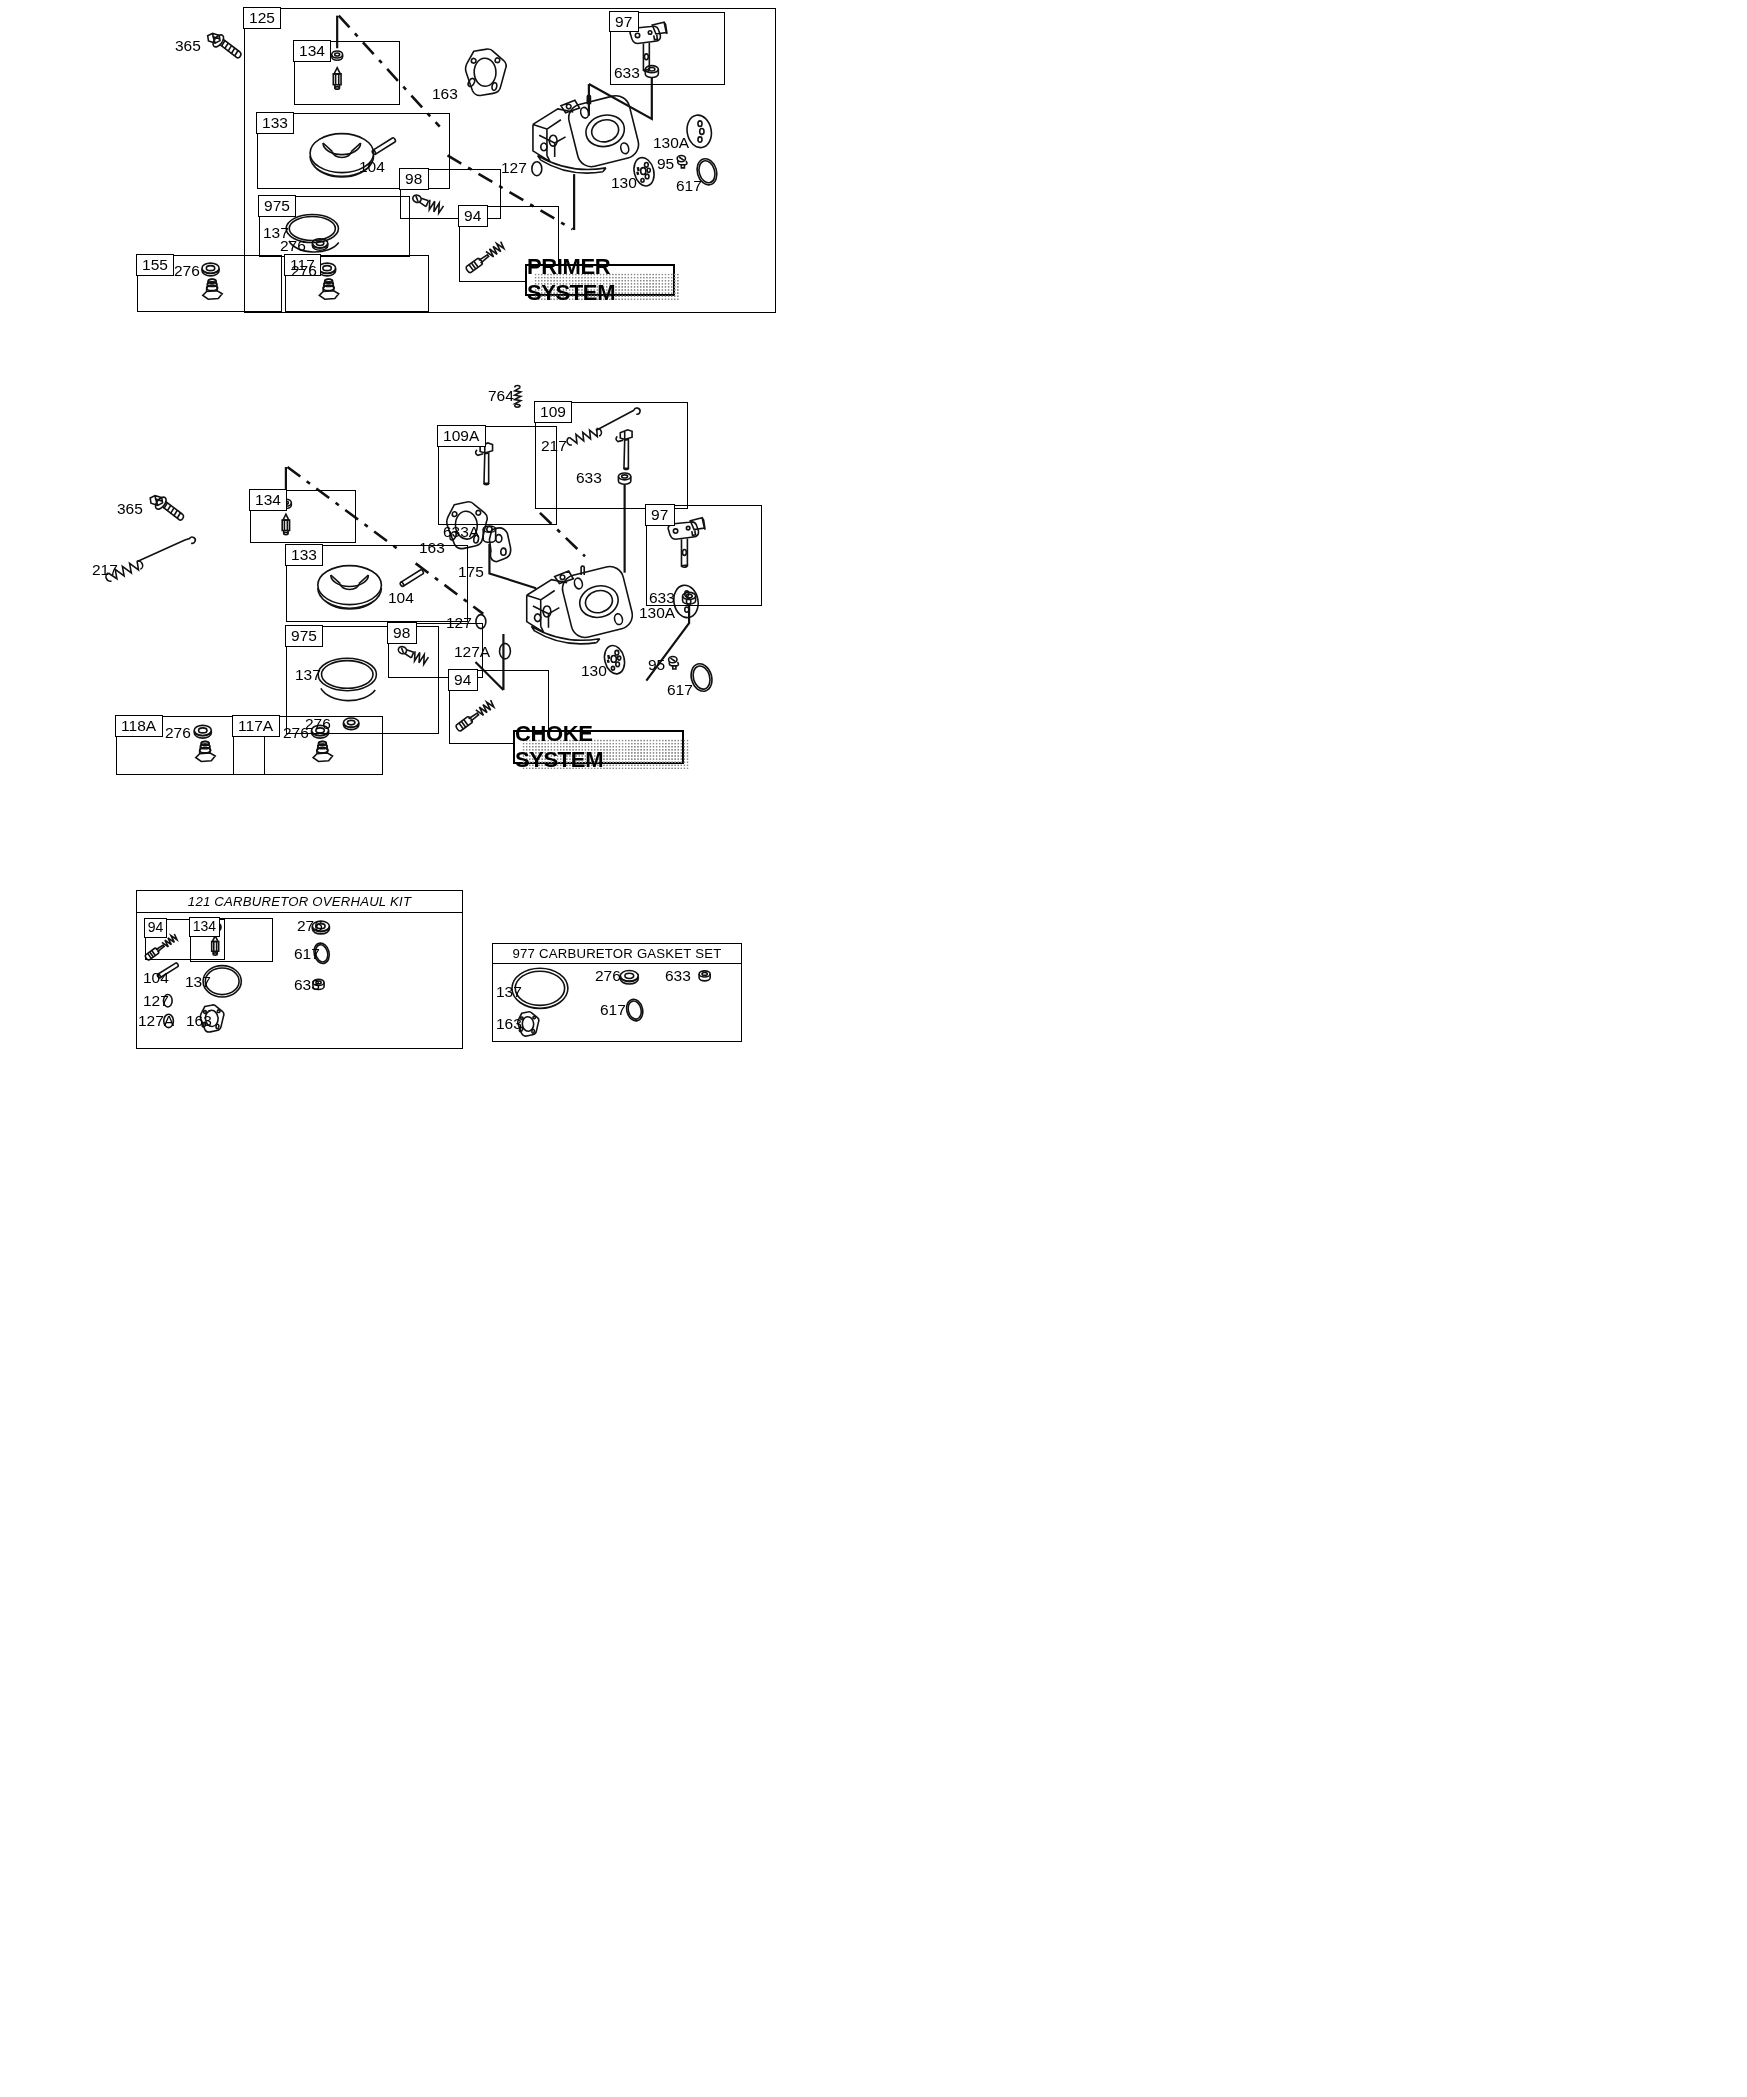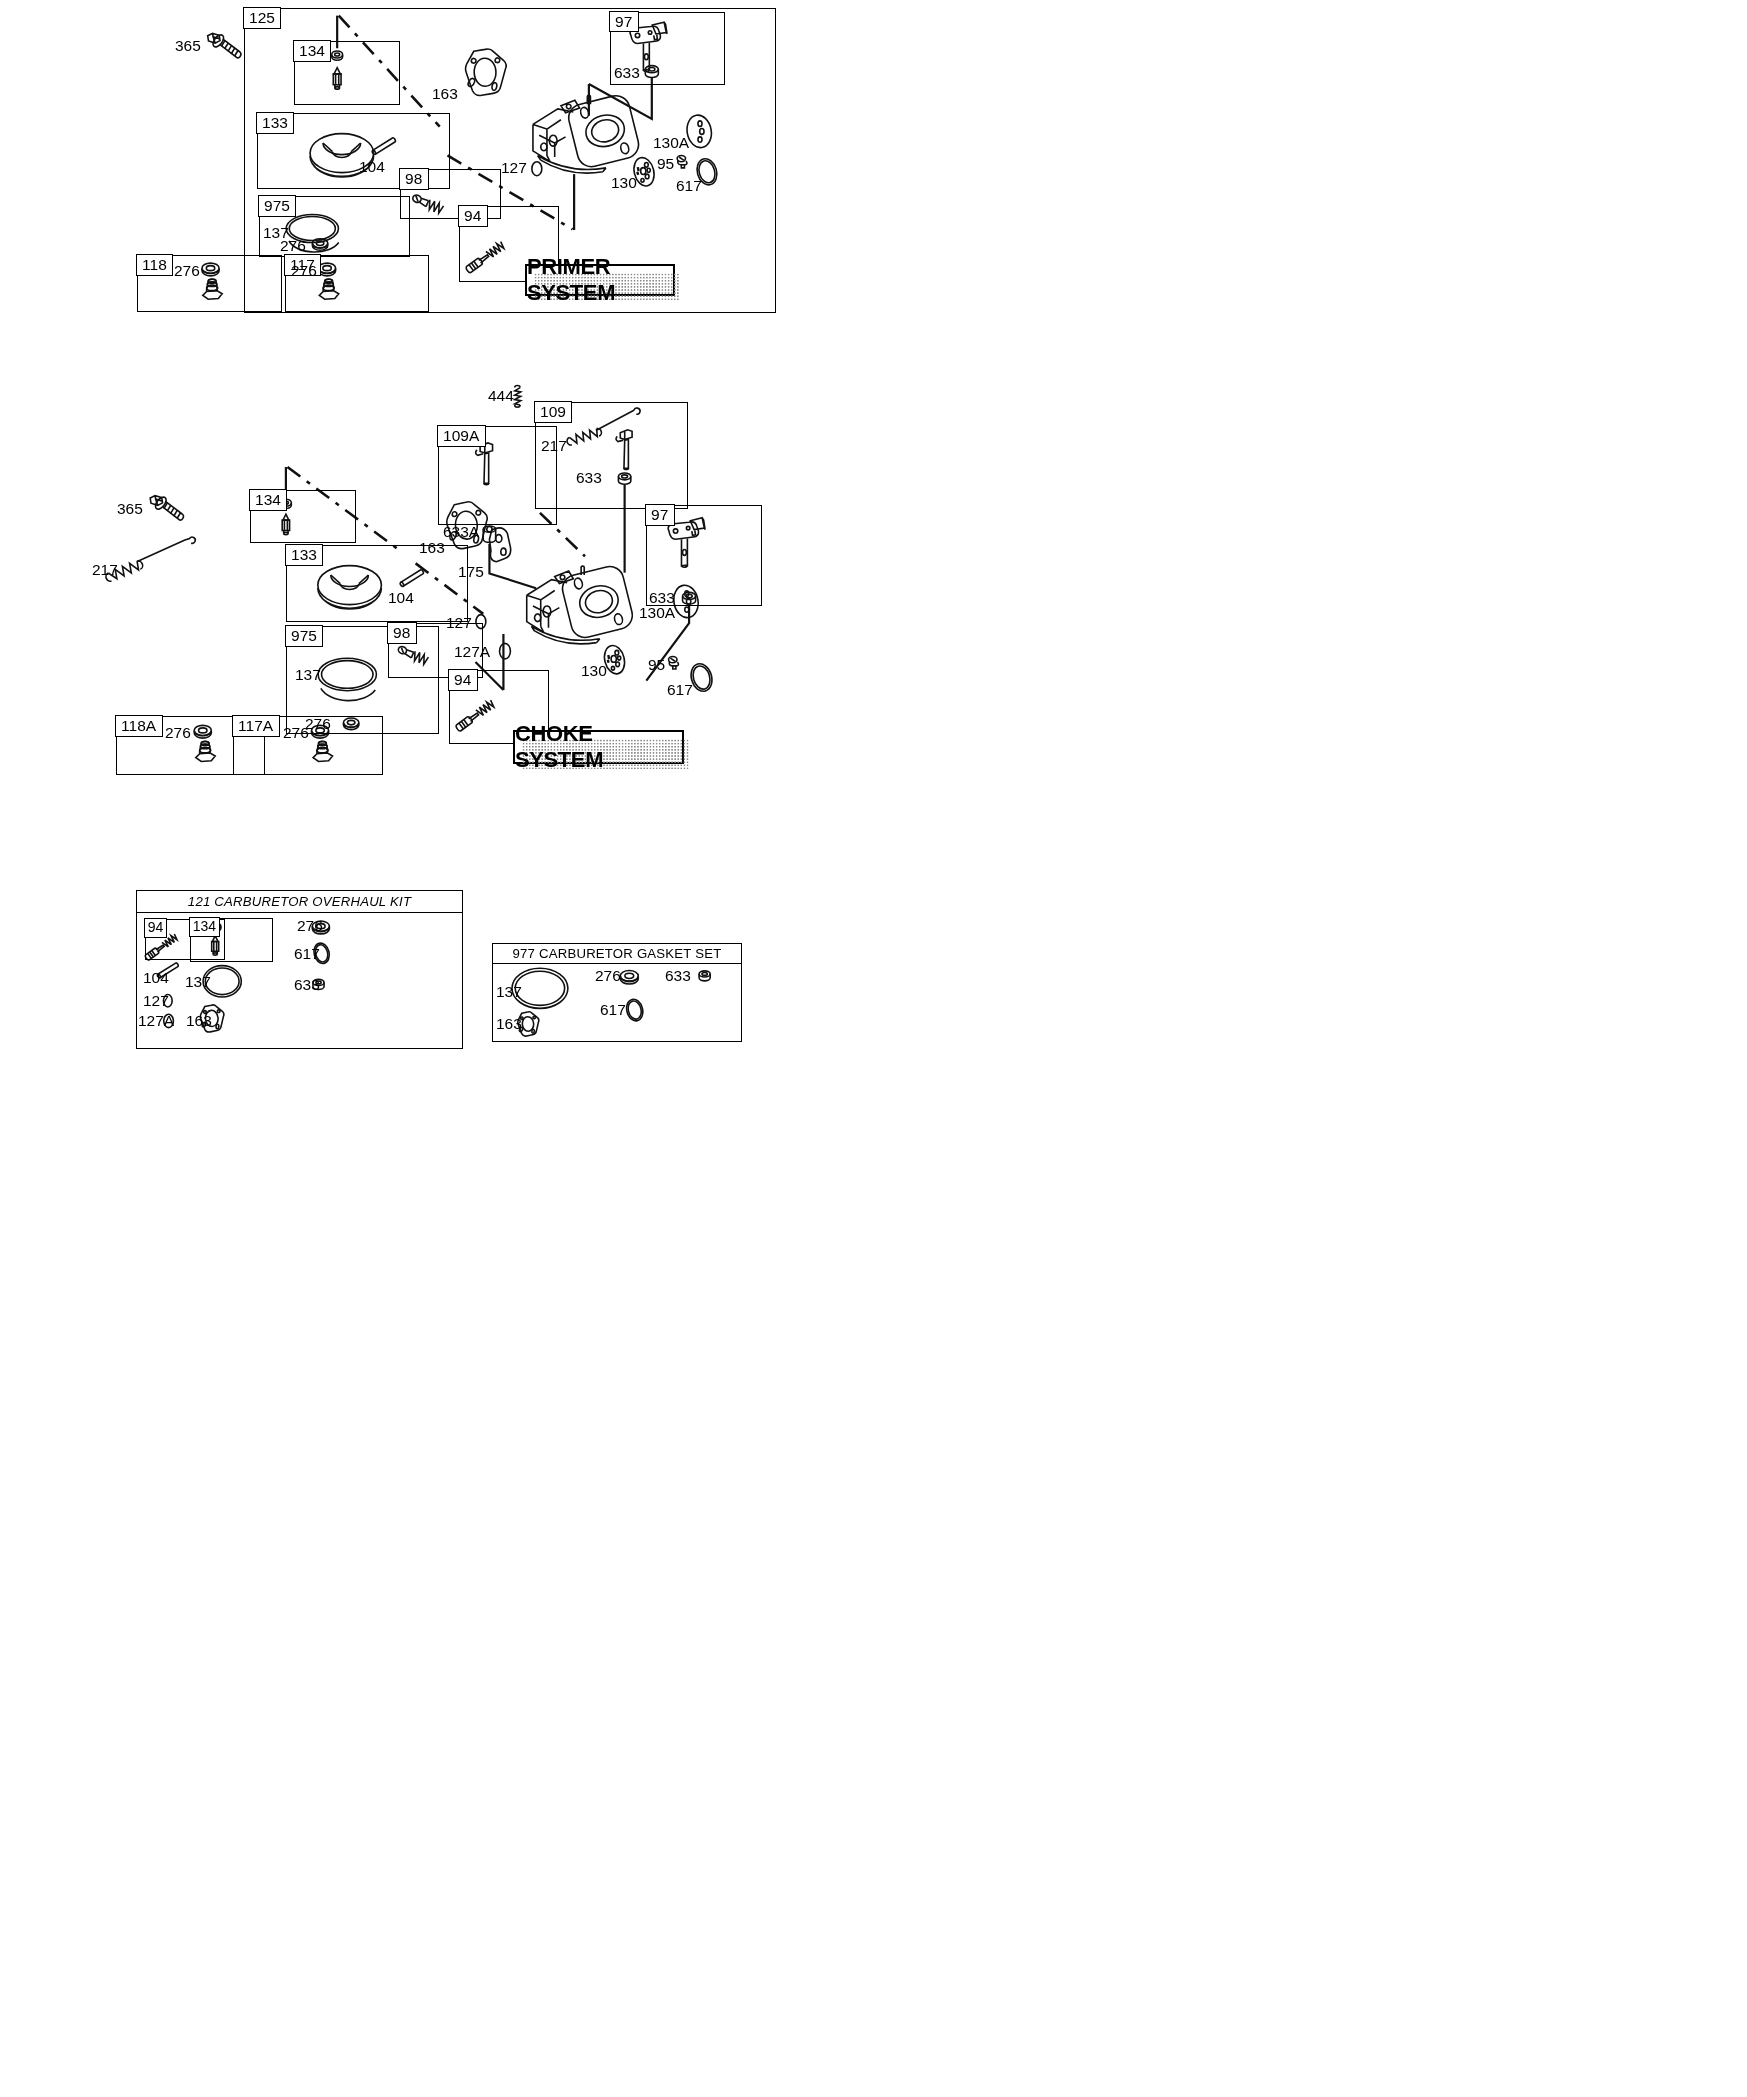--- a/index.html
+++ b/index.html
@@ -283,21 +283,21 @@
 </div>
 <div class="num" style="left:359px;top:158px;">104</div>
 
 <div class="pbox" style="left:259px;top:196px;width:101px;height:59px;">
   <div class="corner">975</div>
 </div>
 <div class="num" style="left:263px;top:224px;">137</div>
 <div class="num" style="left:280px;top:237px;">276</div>
 
 <div class="pbox" style="left:137px;top:255px;width:95px;height:55px;">
-  <div class="corner">118</div>
+  <div class="corner">155</div>
 </div>
 <div class="num" style="left:174px;top:262px;">276</div>
 
 <div class="pbox" style="left:253px;top:255px;width:94px;height:55px;margin-left:32px;">
   <div class="corner">117</div>
 </div>
 <div class="num" style="left:291px;top:262px;">276</div>
 
 <div class="pbox" style="left:400px;top:169px;width:51px;height:48px;">
   <div class="corner">98</div>
@@ -315,21 +315,21 @@
 
 <div class="pbox" style="left:610px;top:11.7px;width:65px;height:71px;">
   <div class="corner">97</div>
 </div>
 <div class="num" style="left:614px;top:64px;">633</div>
 
 <div class="sys-title" style="left:525px;top:264px;width:146px;height:28px;">PRIMER SYSTEM</div>
 
 <div class="num" style="left:117px;top:500px;">365</div>
 <div class="num" style="left:92px;top:561px;">217</div>
-<div class="num" style="left:488px;top:387px;">444</div>
+<div class="num" style="left:488px;top:387px;">764</div>
 
 <div class="pbox" style="left:438px;top:426px;width:69px;height:97px;">
   <div class="corner">109A</div>
 </div>
 <div class="num" style="left:443px;top:523px;">633A</div>
 
 <div class="pbox" style="left:535px;top:402px;width:103px;height:105px;">
   <div class="corner">109</div>
 </div>
 <div class="num" style="left:541px;top:437px;">217</div>

